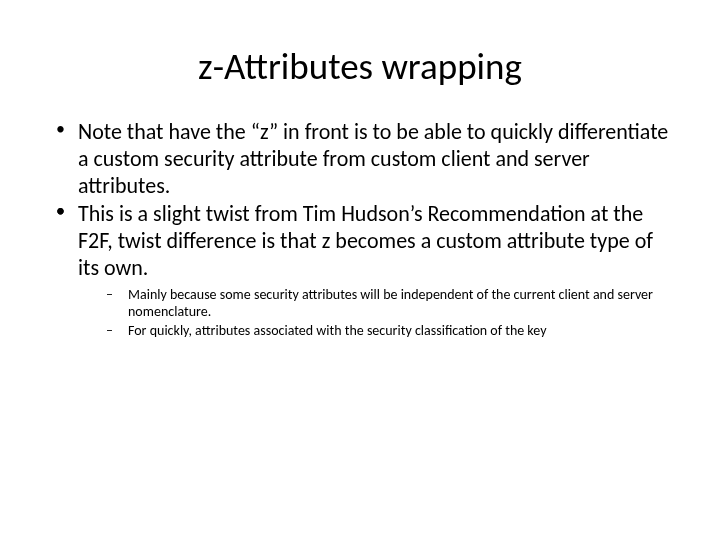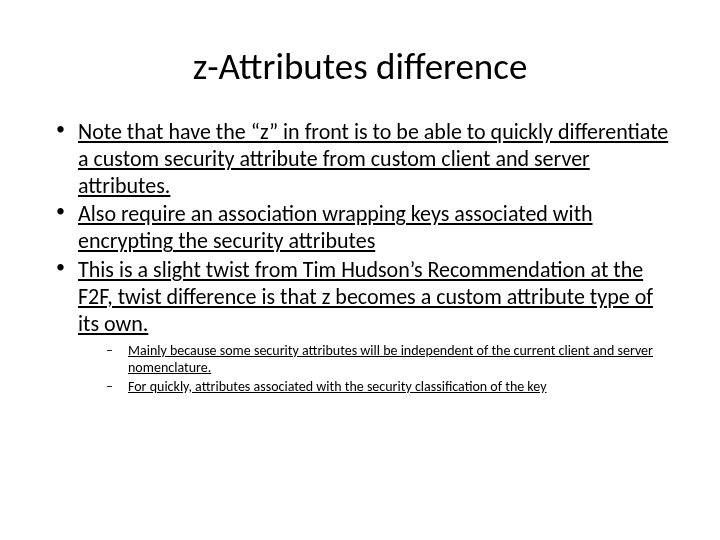--- a/index.html
+++ b/index.html
@@ -21,21 +21,20 @@
     text-align: center;
     font-size: 37px;
     font-weight: 400;
     margin: 16px 0 30px 0;
     letter-spacing: 0px;
   }
   ul.lvl1 {
     list-style: none;
     padding: 0;
     margin: 0;
-    text-decoration: underline;
   }
   ul.lvl1 > li {
     position: relative;
     padding-left: 28px;
     font-size: 22px;
     line-height: 1.22;
     margin-bottom: 2px;
   }
   ul.lvl1 > li::before {
     content: "•";
@@ -64,28 +63,27 @@
   }
   ul.lvl2.small > li {
     font-size: 14px;
     line-height: 1.22;
   }
 </style>
 </head>
 <body>
 
 <div class="slide">
-  <div class="title">z-Attributes difference</div>
+  <div class="title">z-Attributes wrapping</div>
 
   <ul class="lvl1">
     <li>
       <span>Note that have the “z” in front is to be able to quickly differentiate a custom security attribute from custom client and server attributes.</span>
     </li>
     <li>
-      <span> Also require an association wrapping keys associated with encrypting the security attributes</span>
     </li>
     <li>
       <span>This is a slight twist from Tim Hudson’s Recommendation at the F2F, twist difference is that z becomes a custom attribute type of its own.</span>
       <ul class="lvl2 small">
         <li>
           <span>Mainly because some security attributes will be independent of the current client and server nomenclature.</span>
         </li>
         <li>
           <span>For quickly, attributes associated with the security classification of the key</span>
         </li>

